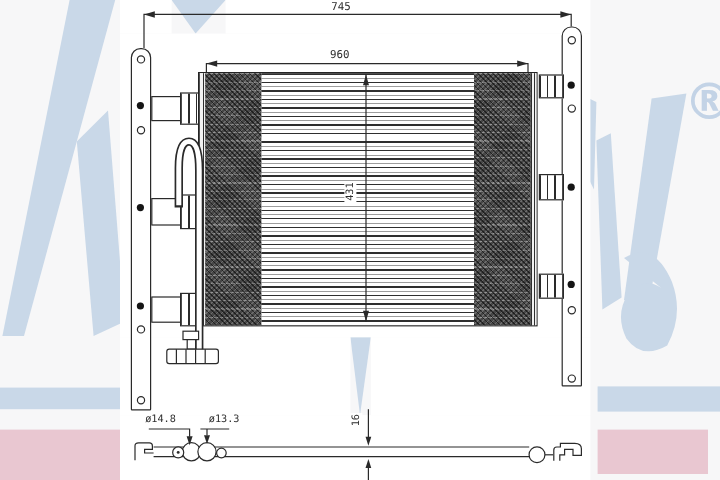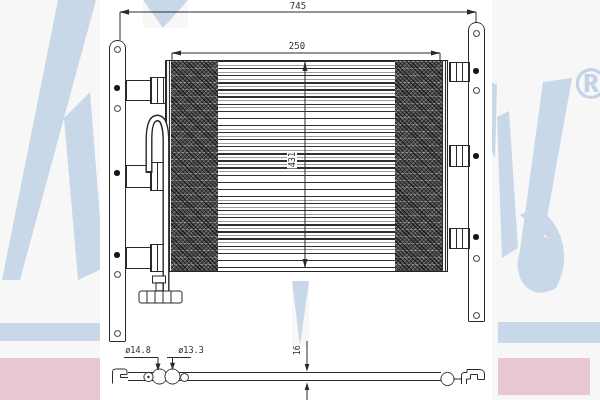--- a/index.html
+++ b/index.html
@@ -51,21 +51,21 @@
       #2f2f2f 0px,#2f2f2f 1.2px,
       #ffffff 1.2px,#ffffff 3.9px,
       #9d9d9d 3.9px,#9d9d9d 4.7px,
       #ffffff 4.7px,#ffffff 7.1px);
   }
   
   #linework{position:absolute;left:0;top:0;z-index:30;}
   
   .dim{
     position:absolute;z-index:40;color:#2e2e2e;
-    font-size:9px;line-height:10px;letter-spacing:0px;text-align:center;
+    font-size:9px;line-height:10px;letter-spacing:0px;text-align:left;
   }
   .dim-vert{
     writing-mode:vertical-rl;transform:rotate(180deg);
     background:#fff;padding:1px 0;text-align:center;
   }
   .z2{z-index:20;}
 </style>
 </head>
 <body>
 
@@ -182,19 +182,19 @@
     </g>
 
     <g>
       <path d="M307,341 V365 M307,400 V389"></path>
       <polygon points="307,371.5 304.6,364 309.4,364" fill="#2a2a2a" stroke="none"></polygon>
       <polygon points="307,382.5 304.6,390 309.4,390" fill="#2a2a2a" stroke="none"></polygon>
     </g>
   </svg>
 
   <div class="dim" style="left:276px;top:1px;width:44px;">745</div>
-  <div class="dim" style="left:275px;top:41px;width:44px;">250</div>
+  <div class="dim" style="left:275px;top:41px;width:44px;">960</div>
   <div class="dim dim-vert" style="left:287px;top:151px;font-size:8.5px;">431</div>
   <div class="dim" style="left:121px;top:345px;width:34px;font-size:8.5px;">ø14.8</div>
   <div class="dim" style="left:174px;top:345px;width:34px;font-size:8.5px;">ø13.3</div>
   <div class="dim dim-vert" style="left:292px;top:344px;font-size:8.5px;">16</div>
 
 </div>
 
 </body></html>

